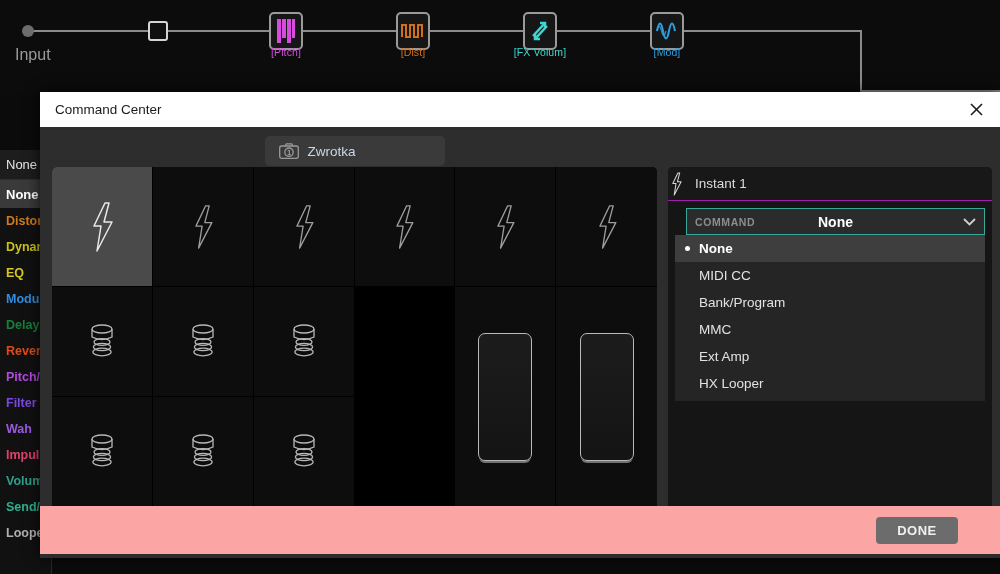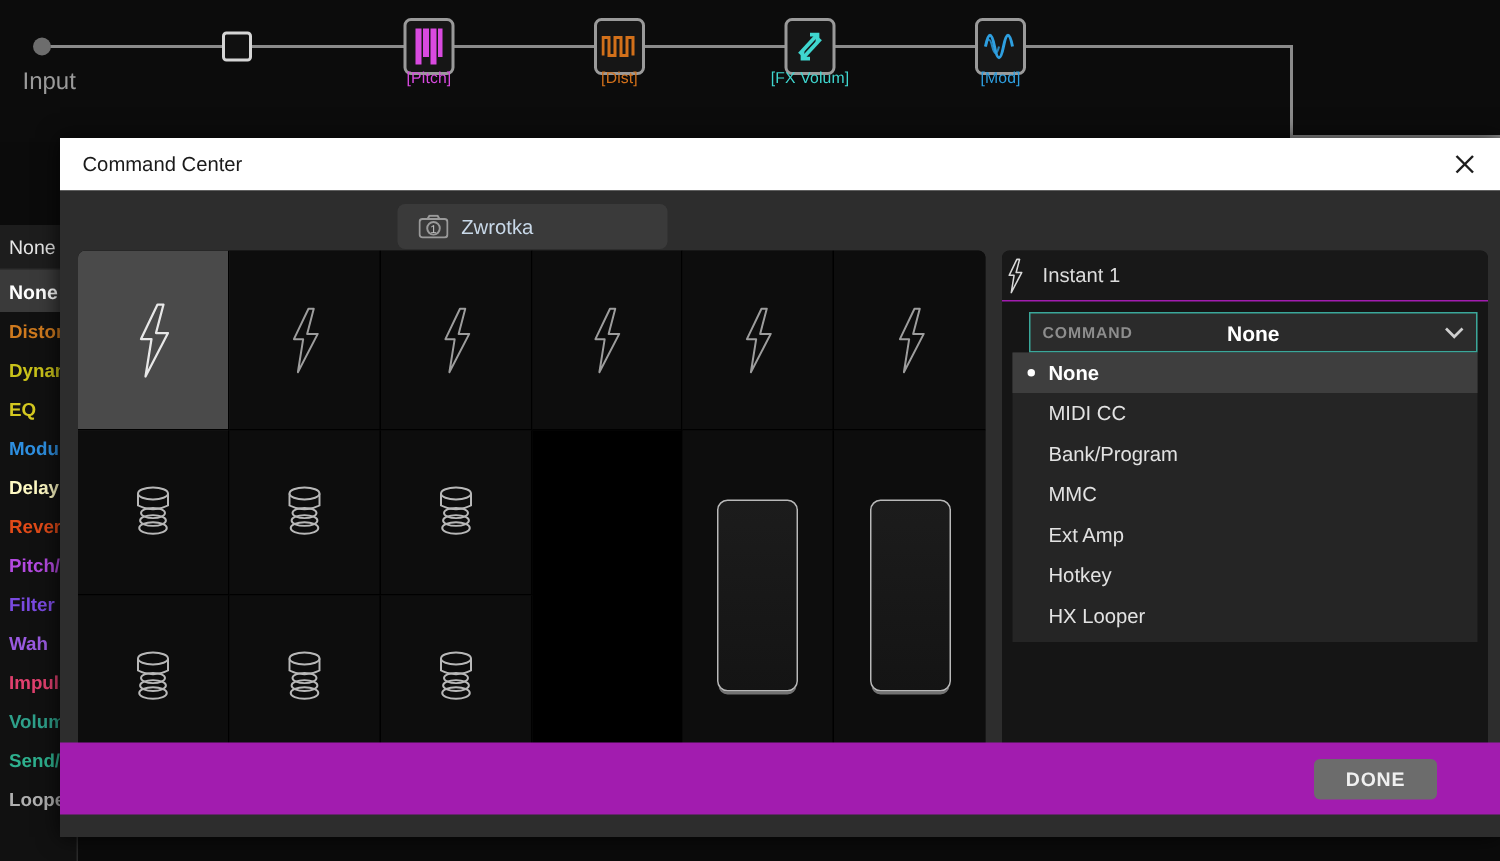--- a/index.html
+++ b/index.html
@@ -135,22 +135,22 @@
   }
   .opt.sel { background: #3e3e3e; font-weight: bold; color: #ffffff; }
   .opt .bullet {
     position: absolute; left: 10px; width: 5px; height: 5px;
     border-radius: 50%; background: #ffffff;
   }
   .opt .txt { padding-left: 14px; }
 
   
   .dlg-footer {
-    position: absolute; left: 0; bottom: 15px; width: 100%; height: 48px;
-    background: #a21caf; display: flex; align-items: center;
+    position: absolute; left: 0; bottom: 4px; width: 100%; height: 48px;
+    background: #fca5a5; display: flex; align-items: center;
     justify-content: flex-end; padding-right: 42px;
   }
   .done-btn {
     width: 82px; height: 27px; background: #6c6c6c; border-radius: 4px;
     display: flex; align-items: center; justify-content: center;
     font-size: 13px; font-weight: bold; color: #f0f0f0; letter-spacing: .5px;
     cursor: pointer;
   }
 </style>
 </head>
@@ -202,21 +202,21 @@
     <div class="fx-label" style="left:667px; color:#2e9fe0;">[Mod]</div>
   </div>
 
   <div class="sidebar">
     <div class="sb-top">None</div>
     <div class="sb-sel">None</div>
     <div class="sb-item" style="color:#cf7a1e">Distort</div>
     <div class="sb-item" style="color:#c9c21a">Dynam</div>
     <div class="sb-item" style="color:#d4c820">EQ</div>
     <div class="sb-item" style="color:#2e8fe0">Modul</div>
-    <div class="sb-item" style="color:#fef9c3">Delay</div>
+    <div class="sb-item" style="color:#15803d">Delay</div>
     <div class="sb-item" style="color:#e04a18">Reverb</div>
     <div class="sb-item" style="color:#b44ae0">Pitch/S</div>
     <div class="sb-item" style="color:#7a4ae0">Filter</div>
     <div class="sb-item" style="color:#9a5ae0">Wah</div>
     <div class="sb-item" style="color:#e0406e">Impuls</div>
     <div class="sb-item" style="color:#2ea08a">Volum</div>
     <div class="sb-item" style="color:#2eb08e">Send/F</div>
     <div class="sb-item" style="color:#b0b0b0">Looper</div>
   </div>
 
@@ -374,23 +374,20 @@
           <div class="opt">
             <span class="txt">Bank/Program</span>
           </div>
           <div class="opt">
             <span class="txt">MMC</span>
           </div>
           <div class="opt">
             <span class="txt">Ext Amp</span>
           </div>
           <div class="opt">
-            <span class="txt">Hotkey</span>
-          </div>
-          <div class="opt">
             <span class="txt">HX Looper</span>
           </div>
         </div>
       </div>
 
       <div class="dlg-footer">
         <div class="done-btn">DONE</div>
       </div>
 
     </div>

